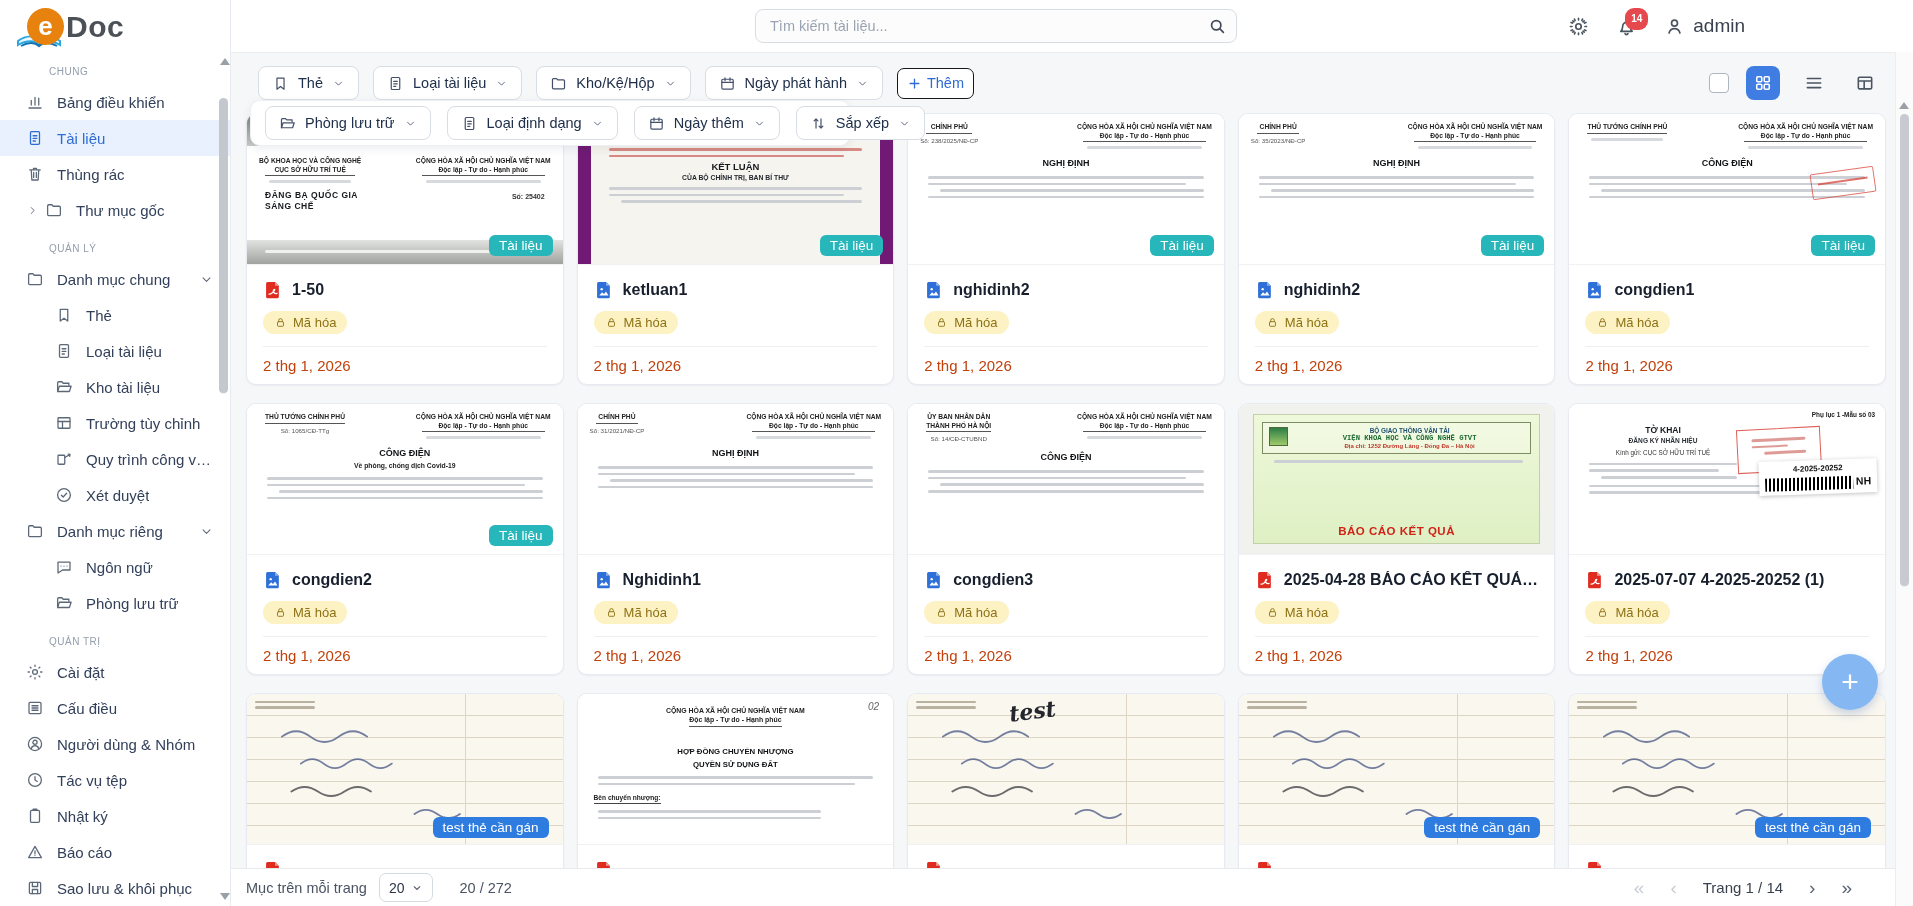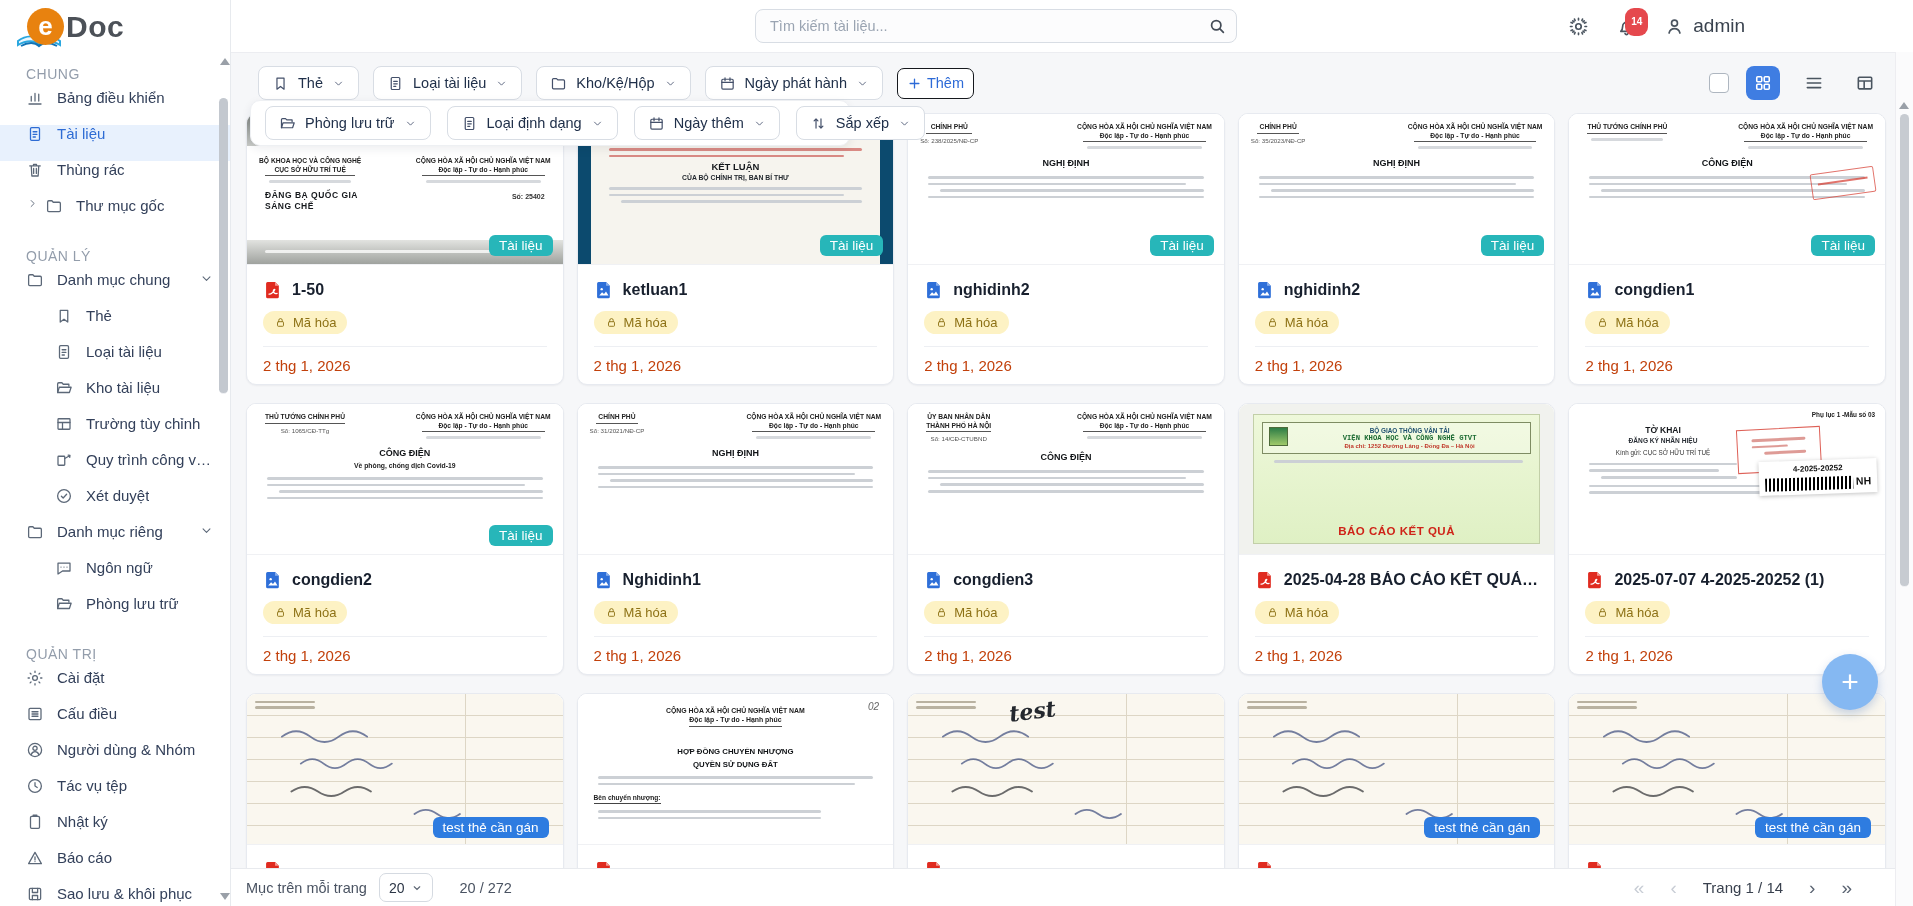--- a/index.html
+++ b/index.html
@@ -4,23 +4,23 @@
 <style>
   html,body{margin:0;padding:0;background:#fff;font-family:"Liberation Sans","DejaVu Sans",sans-serif;-webkit-font-smoothing:antialiased;}
   .stage{position:relative;width:1913px;height:906px;overflow:hidden;background:#fff;}
   .ic{display:inline-block;vertical-align:middle;}
   
   .sidebar{position:absolute;left:0;top:0;width:230px;height:906px;background:#fff;border-right:1px solid #e7eaee;z-index:7;overflow:hidden;}
   .logo{height:54px;display:flex;align-items:flex-start;padding:8px 0 0 27px;position:relative;}
   .logo-e{width:37px;height:37px;border-radius:50%;background:#e8820f;color:#fff;font-weight:700;font-size:26px;display:flex;align-items:center;justify-content:center;position:relative;z-index:2;}
   .logo-doc{font-size:30px;font-weight:700;color:#4c5158;margin-left:2px;line-height:37px;letter-spacing:.5px;}
   .logo-book{position:absolute;left:16px;top:33px;z-index:1;}
-  .sec-label{padding:15px 26px 7px;font-size:14px;color:#939dab;letter-spacing:.5px;}
+  .sec-label{padding:15px 26px 7px;font-size:10px;color:#939dab;letter-spacing:.5px;margin-left:23px;}
   #sidebar-nav .sec-label:first-child{padding-top:4px;}
-  .sitem{display:flex;gap:13px;height:36px;padding:0 16px 0 26px;font-size:15px;color:#33405a;cursor:pointer;white-space:nowrap;}
+  .sitem{display:flex;align-items:center;gap:13px;height:36px;padding:0 16px 0 26px;font-size:15px;color:#33405a;cursor:pointer;white-space:nowrap;}
   .sitem .ic{width:18px;height:18px;color:#5c6878;flex:none;}
   .sitem.child{padding-left:55px;}
   .sitem.active{background:#e8f1fd;color:#2e6cd4;}
   .sitem.active .ic{color:#2e6cd4;}
   .sitem .lead{width:13px;height:13px;margin-right:-7px;}
   .sitem .trail{margin-left:auto;width:15px;height:15px;}
   .slabel{overflow:hidden;text-overflow:ellipsis;}
   .sbar{position:absolute;right:2px;top:56px;bottom:4px;width:9px;z-index:8;}
   .sbar .arrow{position:absolute;left:1px;width:0;height:0;border-left:5px solid transparent;border-right:5px solid transparent;}
   .sbar .arrow.up{top:2px;border-bottom:7px solid #9aa0a8;}
@@ -28,21 +28,21 @@
   .sbar .thumb{position:absolute;left:0;top:42px;height:295px;width:9px;background:#c3c8cf;border-radius:5px;}
   
   .topbar{position:absolute;left:230px;top:0;right:0;height:52px;background:#fff;border-bottom:1px solid #ecedf1;z-index:6;}
   .search-wrap{position:absolute;left:525px;top:9px;width:482px;height:34px;}
   .search-wrap input{width:100%;height:100%;box-sizing:border-box;border:1px solid #d8dde4;border-radius:8px;background:#fcfcfd;padding:0 40px 0 14px;font-size:14.5px;color:#333;outline:none;font-family:inherit;}
   .search-wrap input::placeholder{color:#9aa4b2;}
   .search-wrap .ic{position:absolute;right:11px;top:8px;width:18px;height:18px;color:#444c57;}
   .top-icons{position:absolute;right:168px;top:0;height:52px;display:flex;align-items:center;gap:27px;}
   .tbtn{position:relative;background:none;border:none;padding:0;cursor:pointer;color:#4a545f;display:flex;align-items:center;}
   .tbtn .ic{width:21px;height:21px;}
-  .nbadge{position:absolute;top:-8px;right:-11px;min-width:17px;height:28px;border-radius:9px;background:#e5484d;color:#fff;font-size:10px;font-weight:700;display:flex;align-items:center;justify-content:center;padding:0 3px;}
+  .nbadge{position:absolute;top:-8px;right:-11px;min-width:17px;height:22px;border-radius:9px;background:#e5484d;color:#fff;font-size:10px;font-weight:700;display:flex;align-items:center;justify-content:center;padding:0 3px;}
   .user-chip{display:flex;align-items:center;gap:8px;cursor:pointer;}
   .user-chip .ic{width:21px;height:21px;color:#4a545f;}
   .user-name{font-size:19px;color:#39424e;}
   
   .content{position:absolute;left:230px;top:52px;right:0;bottom:0;background:#f6f7f9;overflow:hidden;}
   .filterrow1{position:absolute;top:14px;left:28px;display:flex;align-items:center;gap:14px;z-index:3;}
   .chip{display:inline-flex;align-items:center;gap:9px;height:34px;padding:0 13px;background:#fff;border:1px solid #d8dde4;border-radius:8px;font-size:14.5px;color:#20304a;cursor:pointer;font-family:inherit;white-space:nowrap;}
   .chip .ic{width:17px;height:17px;color:#44506a;}
   .chip .cd{width:13px;height:13px;color:#55607a;}
   .chip.more{border:1.7px solid #15181d;border-radius:7px;color:#2e6bd7;height:31px;padding:0 9px;gap:5px;font-weight:500;}
@@ -89,21 +89,21 @@
   .bars.l i{margin-right:60px;}
   .stamp-arrow{position:absolute;right:10px;top:56px;width:62px;height:24px;border:1.6px solid #d8453a;transform:rotate(-8deg);opacity:.75;border-radius:2px;}
   .stamp-arrow:after{content:"";position:absolute;left:6px;top:9px;right:6px;height:2px;background:#d8453a;}
   .scanband{position:absolute;left:0;right:0;height:32px;background:linear-gradient(180deg,#7d817e,#c8cac6);padding:4px 10px;box-sizing:border-box;}
   .scanband.top{top:0;}
   .scanband.bot{bottom:0;height:24px;background:linear-gradient(0deg,#9fa29e,#e2e3e0);}
   .patentbody{margin-top:34px;}
   .prow{display:flex;justify-content:space-between;align-items:flex-start;margin-top:7px;padding:0 6px;}
   .ptl b{display:block;font-size:8.5px;color:#15181c;letter-spacing:.5px;}
   .pnum{font-size:7px;font-weight:700;color:#333;margin-top:2px;}
-  .php{position:absolute;inset:0;background:#0c4a6e;}
+  .php{position:absolute;inset:0;background:#701a75;}
   .ppage{position:absolute;left:13px;right:13px;top:0;bottom:0;background:#f6f4ee;padding:28px 10px 0;box-sizing:border-box;}
   .pband{position:absolute;top:0;left:0;right:0;height:24px;background:#76231c;padding:3px 14px;box-sizing:border-box;}
   .ptitle{text-align:center;font-weight:700;font-size:9.5px;color:#15181c;margin-top:4px;}
   .psub{text-align:center;font-weight:700;font-size:6.8px;color:#23282e;margin-top:2px;}
   .gpage{position:absolute;inset:0;background:#f1f2ee;padding:10px 14px;box-sizing:border-box;}
   .gin{background:linear-gradient(180deg,#eef8da,#dff0c4);border:1px solid #c2cfa8;height:100%;box-sizing:border-box;padding:7px 8px;position:relative;}
   .gbox{display:flex;gap:7px;border:1px solid #7e8c63;padding:4px 6px;background:rgba(255,255,255,.25);}
   .glogo{width:17px;height:17px;flex:none;background:linear-gradient(180deg,#2e7d46,#9fc96a);border:1px solid #4e6b3a;}
   .gtx{flex:1;text-align:center;}
   .g1{display:block;font-size:6.4px;color:#1d4f6e;font-weight:700;}

